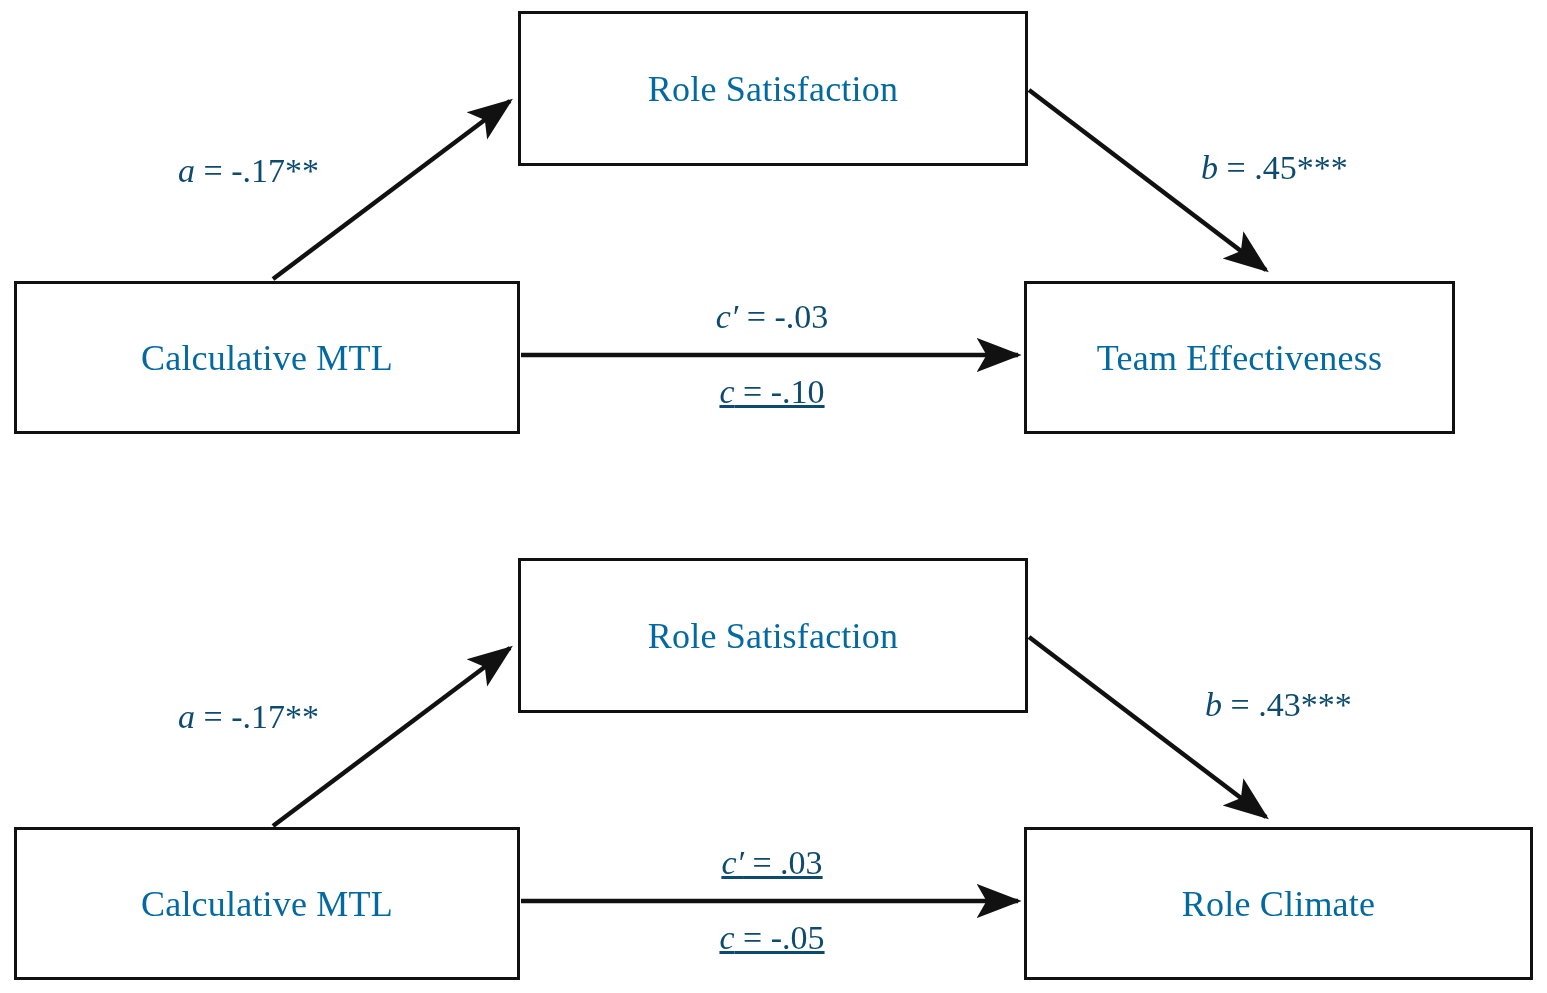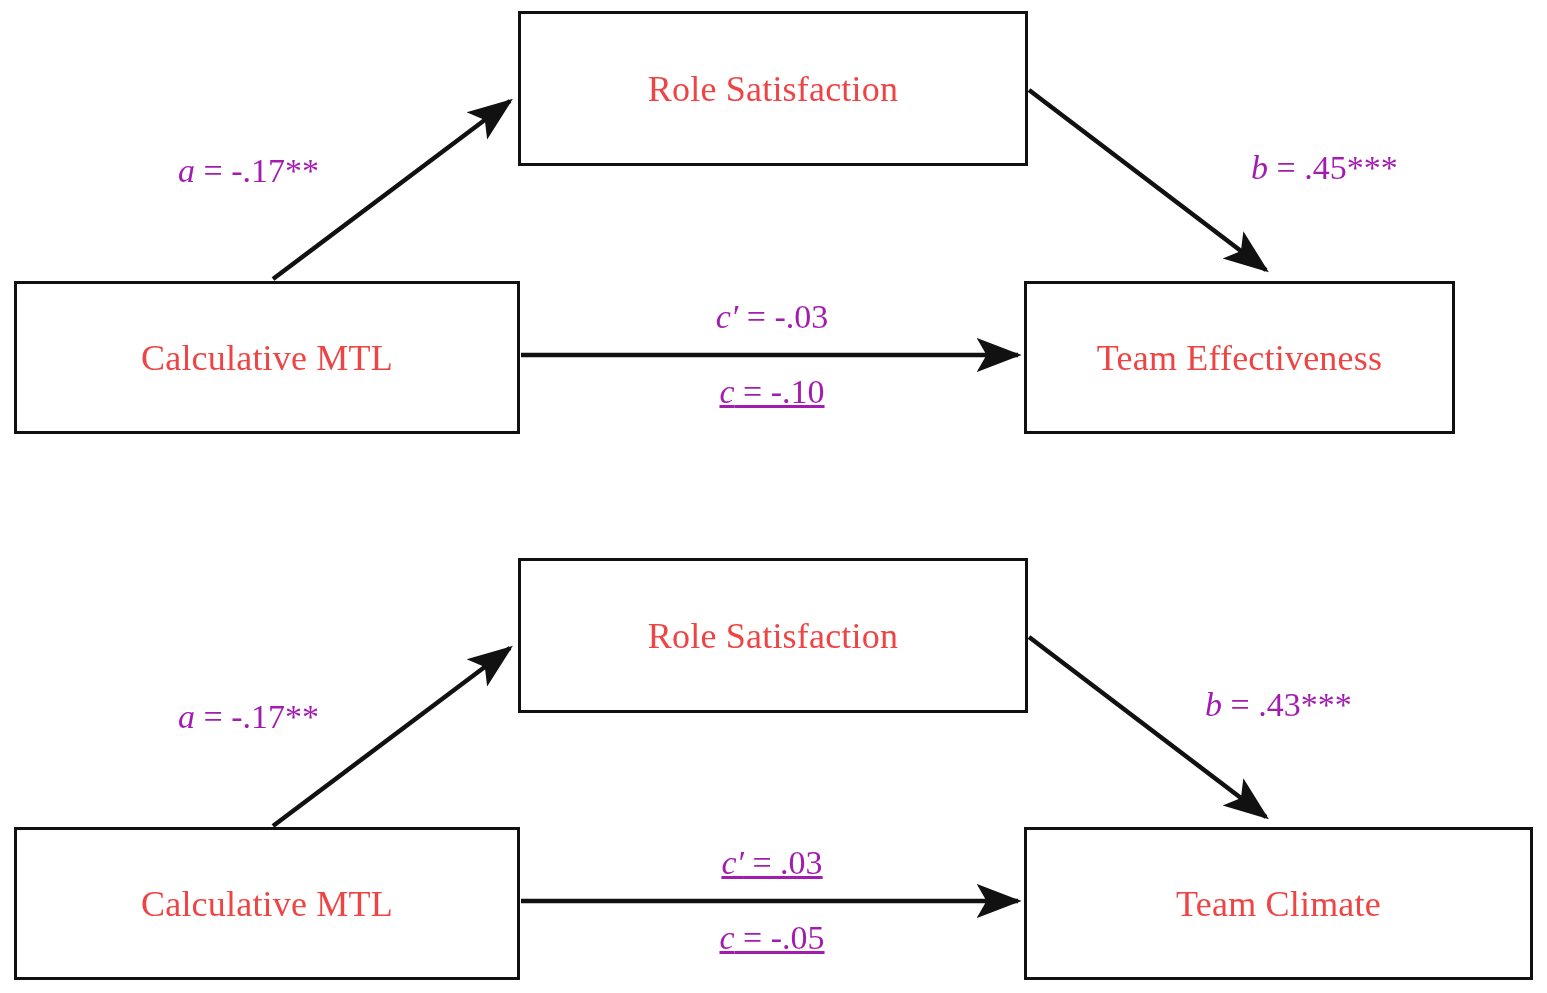--- a/index.html
+++ b/index.html
@@ -33,30 +33,30 @@
     border: 3px solid #111111;
     background: #ffffff;
     display: flex;
     align-items: center;
     justify-content: center;
   }
   .node-label {
     font-family: "Liberation Serif", "DejaVu Serif", serif;
     font-size: 36px;
     line-height: 1;
-    color: #ef4444;
+    color: #0369a1;
     letter-spacing: 0.2px;
     white-space: nowrap;
   }
   .path-label {
     position: absolute;
     font-family: "Liberation Serif", "DejaVu Serif", serif;
     font-size: 34px;
     line-height: 1;
-    color: #a21caf;
+    color: #0c4a6e;
     white-space: nowrap;
   }
   .path-label .sym {
     font-style: italic;
   }
   .path-label.center {
     transform: translateX(-50%);
     text-align: center;
   }
 </style>
@@ -90,42 +90,42 @@
   </div>
 
   <div class="node-box" style="left:1024px; top:281px; width:431px; height:153px;">
     <span class="node-label">Team Effectiveness</span>
   </div>
 
   <div class="path-label" style="left:178px; top:154px;">
     <span class="sym">a</span><span> = -.17**</span>
   </div>
 
-  <div class="path-label" style="left:1251px; top:151px;">
+  <div class="path-label" style="left:1201px; top:151px;">
     <span class="sym">b</span><span> = .45***</span>
   </div>
 
   <div class="path-label center" style="left:772px; top:300px;">
     <span class="sym">c′</span><span> = -.03</span>
   </div>
 
   <div class="path-label center" style="left:772px; top:375px;text-decoration:underline;">
     <span class="sym">c</span><span> = -.10</span>
   </div>
 
   <div class="node-box" style="left:518px; top:558px; width:510px; height:155px;">
     <span class="node-label">Role Satisfaction</span>
   </div>
 
   <div class="node-box" style="left:14px; top:827px; width:506px; height:153px;">
     <span class="node-label">Calculative MTL</span>
   </div>
 
   <div class="node-box" style="left:1024px; top:827px; width:509px; height:153px;">
-    <span class="node-label">Team Climate</span>
+    <span class="node-label">Role Climate</span>
   </div>
 
   <div class="path-label" style="left:178px; top:700px;">
     <span class="sym">a</span><span> = -.17**</span>
   </div>
 
   <div class="path-label" style="left:1205px; top:688px;text-align:center;">
     <span class="sym">b</span><span> = .43***</span>
   </div>
 

